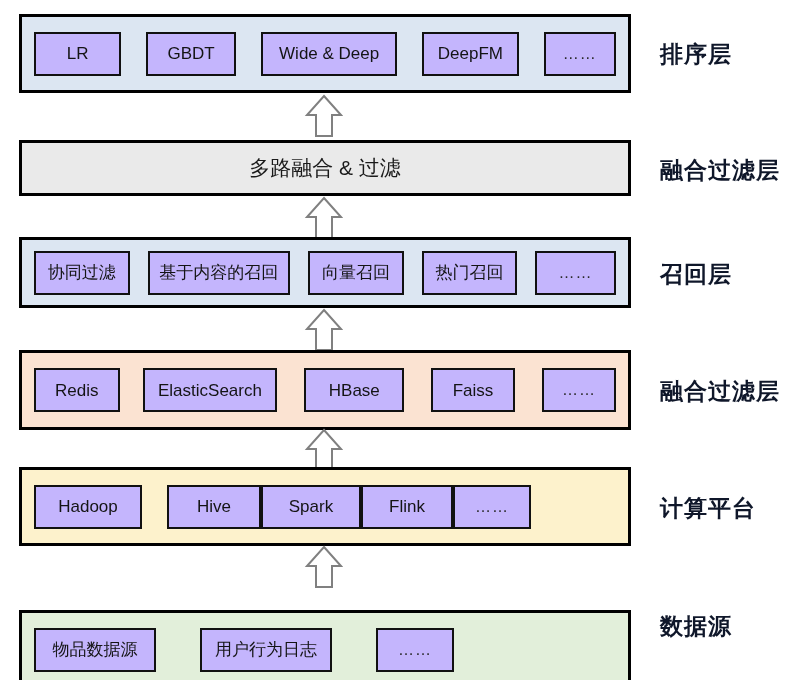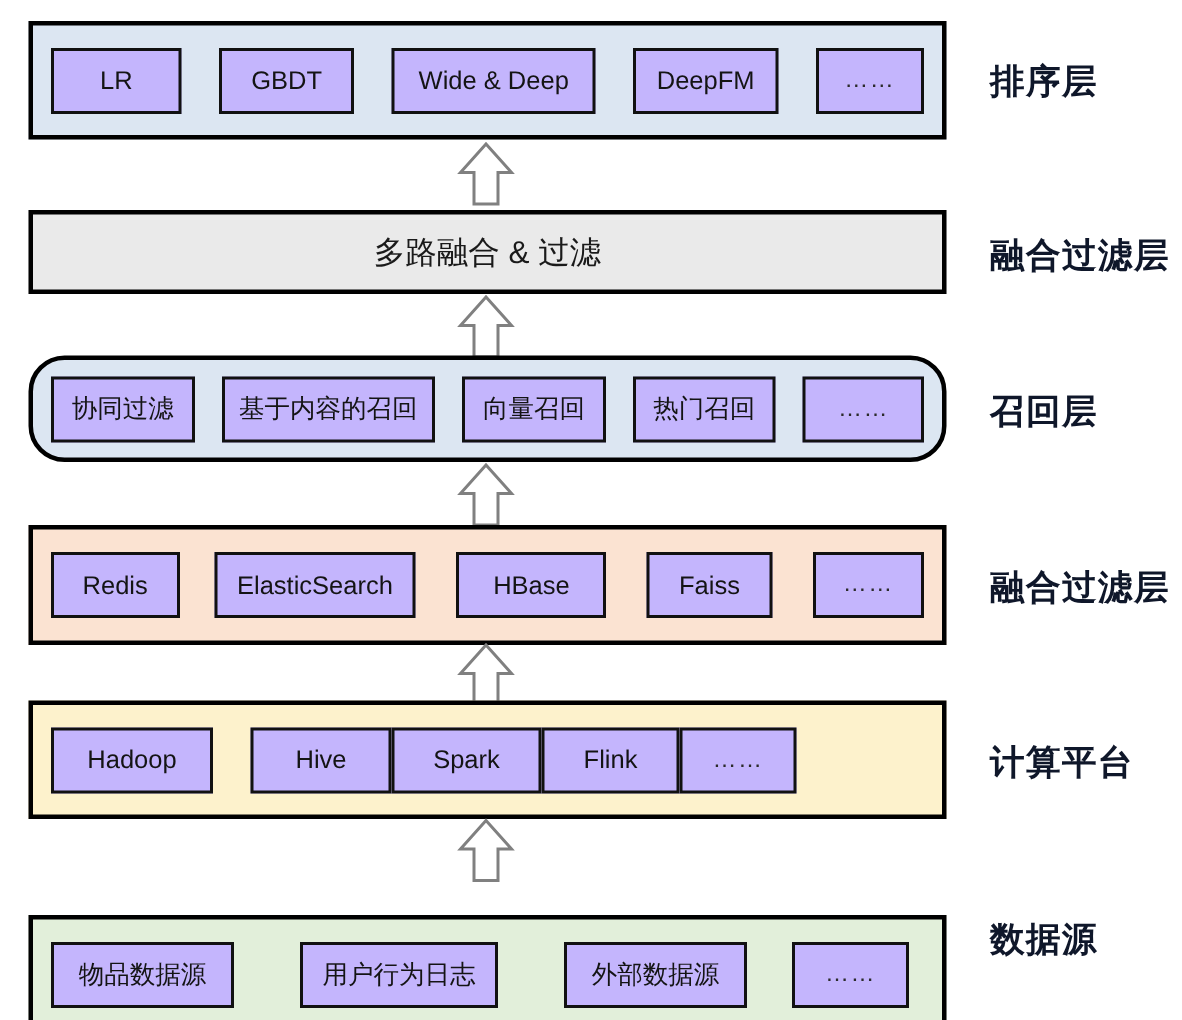--- a/index.html
+++ b/index.html
@@ -123,21 +123,21 @@
     <div class="layer-caption" style="top:155px;">融合过滤层</div>
   </div>
 
   <div class="up-arrow" style="top:196px;">
     <svg width="40" height="44" viewBox="0 0 40 44">
       <polygon points="20,2 37,21 28,21 28,42 12,42 12,21 3,21" fill="#ffffff" stroke="#808080" stroke-width="2" stroke-linejoin="miter"></polygon>
     </svg>
   </div>
 
   <div class="layer-row">
-    <div class="layer-band" style="top:237px;height:71px;background:#dce6f2;border-radius:24px;">
+    <div class="layer-band" style="top:237px;height:71px;background:#dce6f2;">
       <div class="band-inner">
         <div class="node-box" style="width:97px;margin-right:18px;">协同过滤</div>
         <div class="node-box" style="width:145px;margin-right:18px;">基于内容的召回</div>
         <div class="node-box" style="width:97px;margin-right:18px;">向量召回</div>
         <div class="node-box" style="width:97px;margin-right:18px;">热门召回</div>
         <div class="node-box dots" style="width:82px;">……</div>
       </div>
     </div>
     <div class="layer-caption" style="top:259px;">召回层</div>
   </div>
@@ -184,20 +184,19 @@
     <svg width="40" height="44" viewBox="0 0 40 44">
       <polygon points="20,2 37,21 28,21 28,42 12,42 12,21 3,21" fill="#ffffff" stroke="#808080" stroke-width="2" stroke-linejoin="miter"></polygon>
     </svg>
   </div>
 
   <div class="layer-row">
     <div class="layer-band" style="top:610px;height:79px;background:#e2efda;">
       <div class="band-inner">
         <div class="node-box" style="width:122px;margin-right:44px;">物品数据源</div>
         <div class="node-box" style="width:132px;margin-right:44px;">用户行为日志</div>
-        <div class="node-box" style="width:122px;margin-right:30px;">外部数据源</div>
         <div class="node-box dots" style="width:78px;">……</div>
       </div>
     </div>
     <div class="layer-caption" style="top:611px;">数据源</div>
   </div>
 
 </div>
 
 </body></html>

